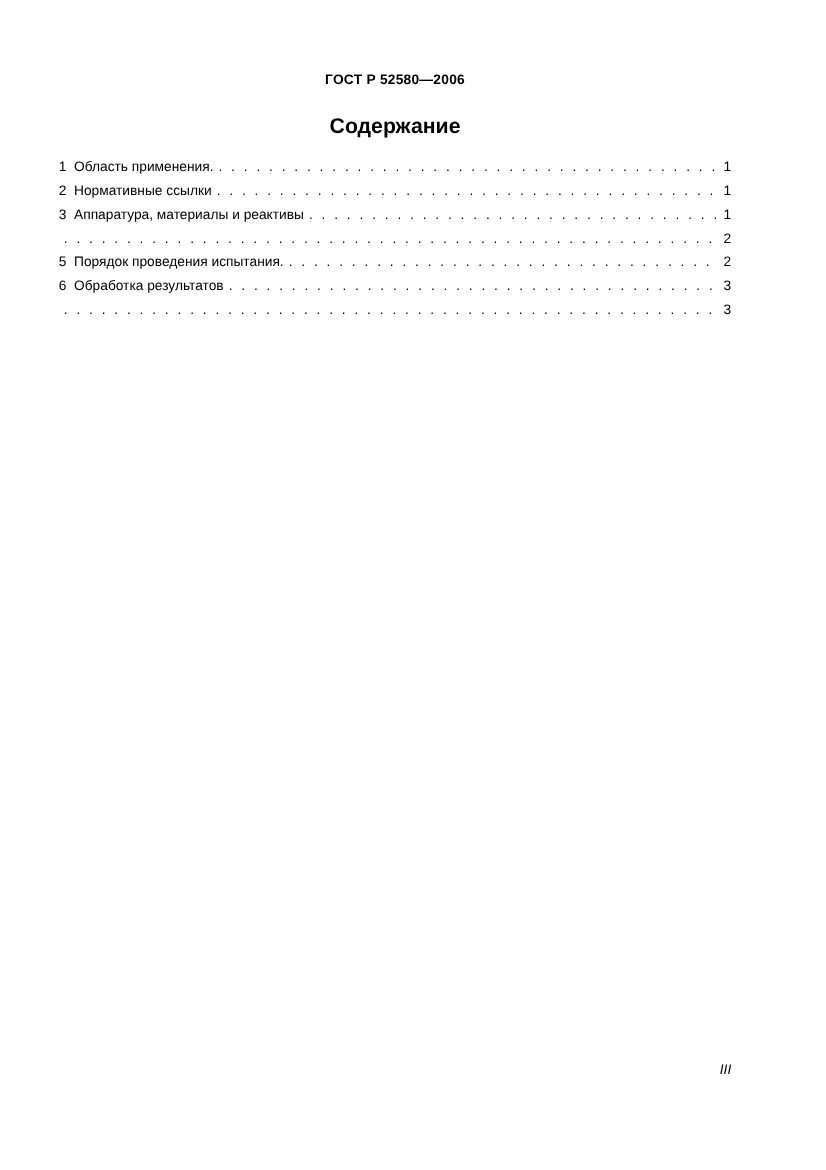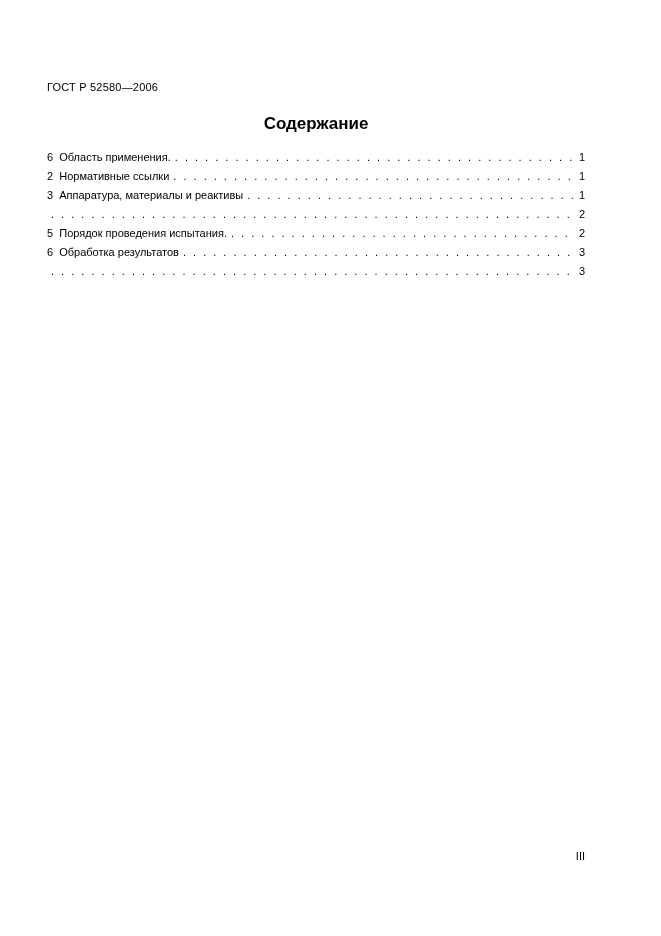--- a/index.html
+++ b/index.html
@@ -10,25 +10,24 @@
   }
   .page {
     position: relative;
     width: 661px;
     height: 936px;
     background: #ffffff;
     margin: 0 auto;
     padding: 58px 76px 0 47px;
   }
   .doc-ref {
-    text-align: left;
-    font-weight: normal;
+    text-align: center;
+    font-weight: bold;
     font-size: 11px;
     letter-spacing: 0.2px;
-    margin-top: 23px;
   }
   .title {
     text-align: center;
     font-weight: bold;
     font-size: 17px;
     margin-top: 21px;
   }
   .toc {
     margin-top: 17px;
     font-size: 11px;
@@ -57,35 +56,36 @@
   .toc-page {
     flex: 0 0 auto;
     text-align: right;
     min-width: 8px;
   }
   .page-number {
     position: absolute;
     right: 76px;
     bottom: 74px;
     font-size: 11px;
+    font-style: italic;
   }
 </style>
 </head>
 <body>
 
 <div class="page">
 
   <div class="doc-ref">ГОСТ Р 52580—2006</div>
 
   <div class="title">Содержание</div>
 
   <div class="toc">
 
     <div class="toc-row">
-      <span class="toc-label">6  Область применения.</span>
+      <span class="toc-label">1  Область применения.</span>
       <span class="leader"></span>
       <span class="toc-page">1</span>
     </div>
 
     <div class="toc-row">
       <span class="toc-label">2  Нормативные ссылки</span>
       <span class="leader"></span>
       <span class="toc-page">1</span>
     </div>
 

